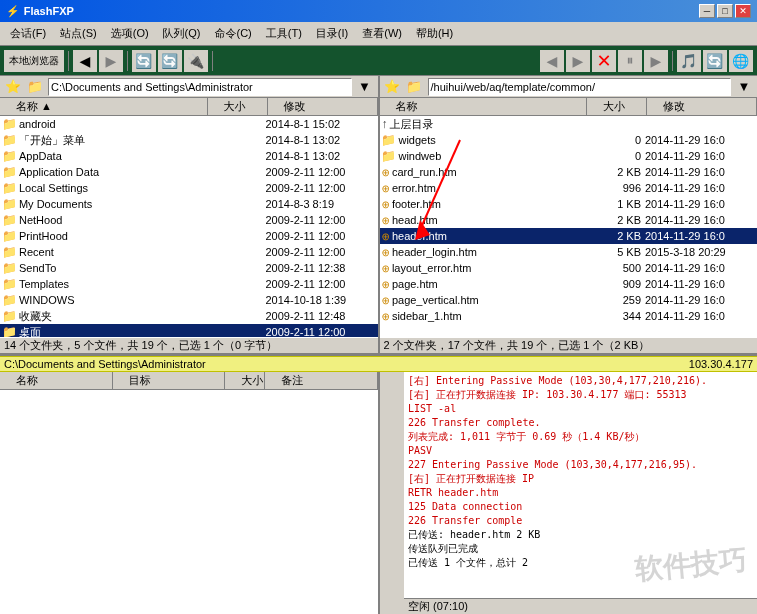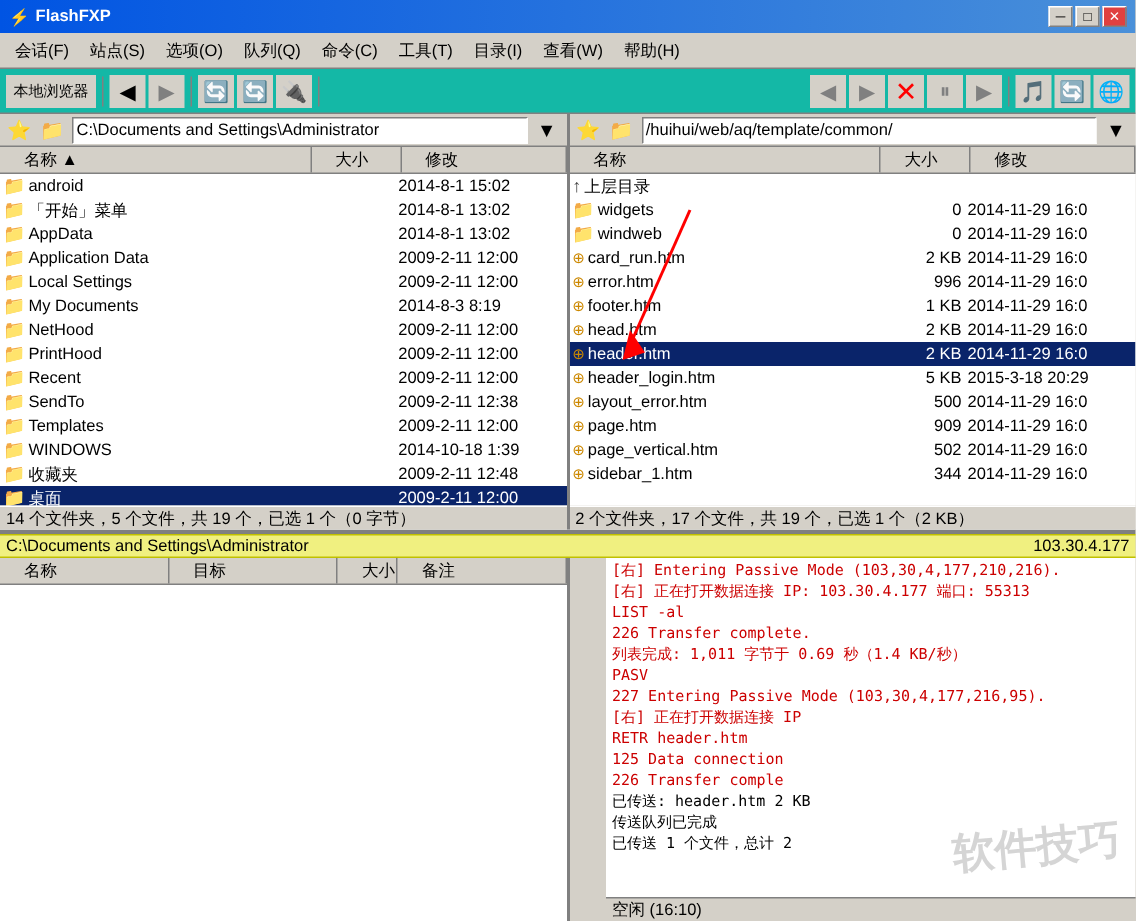--- a/index.html
+++ b/index.html
@@ -37,21 +37,21 @@
       gap: 2px;
     }
     .menu-item {
       padding: 2px 6px;
       cursor: pointer;
       font-size: 11px;
     }
     
     
     .toolbar {
-      background: #14b8a6;
+      background: #14532d;
       padding: 2px 4px;
       display: flex;
       align-items: center;
       gap: 2px;
       border-bottom: 1px solid #808080;
       height: 30px;
     }
     .tb-btn {
       width: 24px; height: 22px;
       background: #d4d0c8;
@@ -517,21 +517,21 @@
                 <span>page.htm</span>
               </div>
     <div class="f-size">909</div>
     <div class="f-date">2014-11-29 16:0</div>
   </div>
             <div class="file-row">
     <div class="f-name">
                 <span style="color:#cc8800;font-size:10px;">⊕</span>
                 <span>page_vertical.htm</span>
               </div>
-    <div class="f-size">502</div>
+    <div class="f-size">259</div>
     <div class="f-date">2014-11-29 16:0</div>
   </div>
             <div class="file-row">
     <div class="f-name">
                 <span style="color:#cc8800;font-size:10px;">⊕</span>
                 <span>sidebar_1.htm</span>
               </div>
     <div class="f-size">344</div>
     <div class="f-date">2014-11-29 16:0</div>
   </div>
@@ -571,21 +571,21 @@
             <div class="log-line log-right">227 Entering Passive Mode (103,30,4,177,216,95).</div>
             <div class="log-line log-right">[右] 正在打开数据连接 IP</div>
             <div class="log-line log-right">RETR header.htm</div>
             <div class="log-line log-right">125 Data connection</div>
             <div class="log-line log-right">226 Transfer comple</div>
             <div class="log-line log-normal">已传送: header.htm 2 KB</div>
             <div class="log-line log-normal">传送队列已完成</div>
             <div class="log-line log-normal">已传送 1 个文件，总计 2</div>
           </div>
         <div class="log-status">
-          <span>空闲  (16:10)</span>
+          <span>空闲  (07:10)</span>
         </div>
       </div>
     </div>
   </div>
 
   <div class="watermark">软件技巧</div>
 
   <svg style="position:absolute; top:130px; left:410px; pointer-events:none; width:80px; height:120px;">
     <line x1="50" y1="10" x2="10" y2="100" stroke="red" stroke-width="2"></line>
     <polygon points="5,110 10,90 20,105" fill="red"></polygon>

